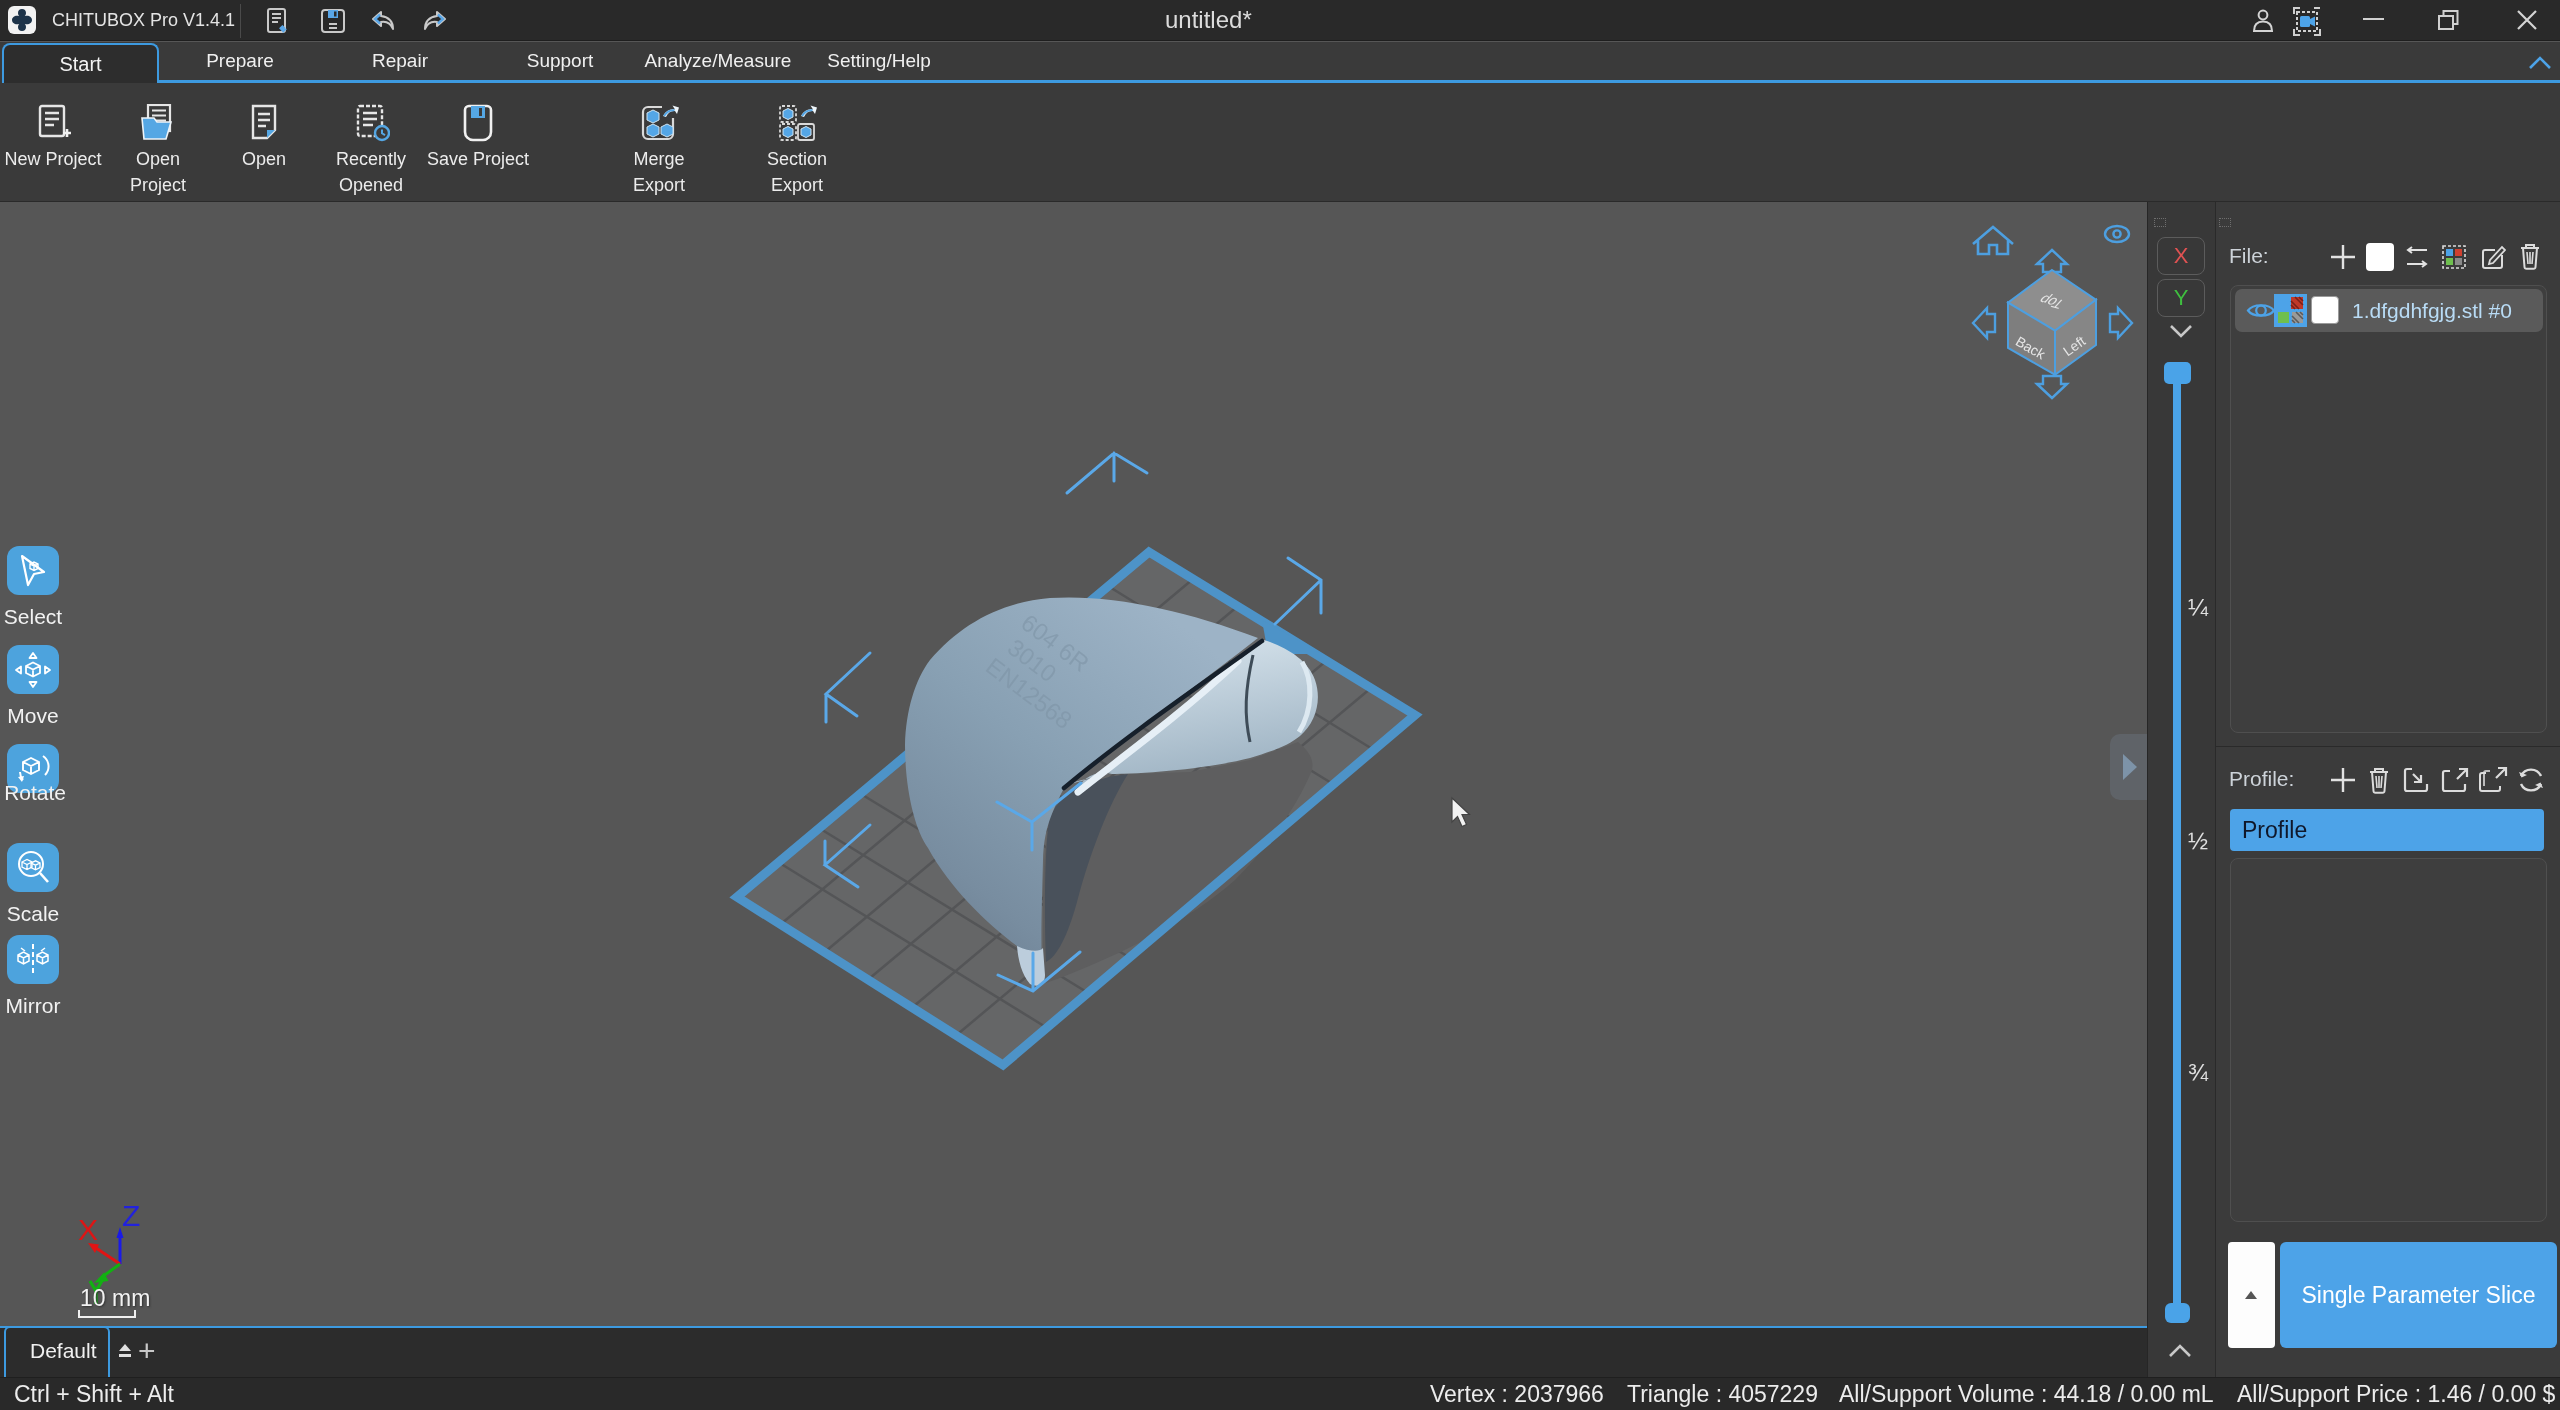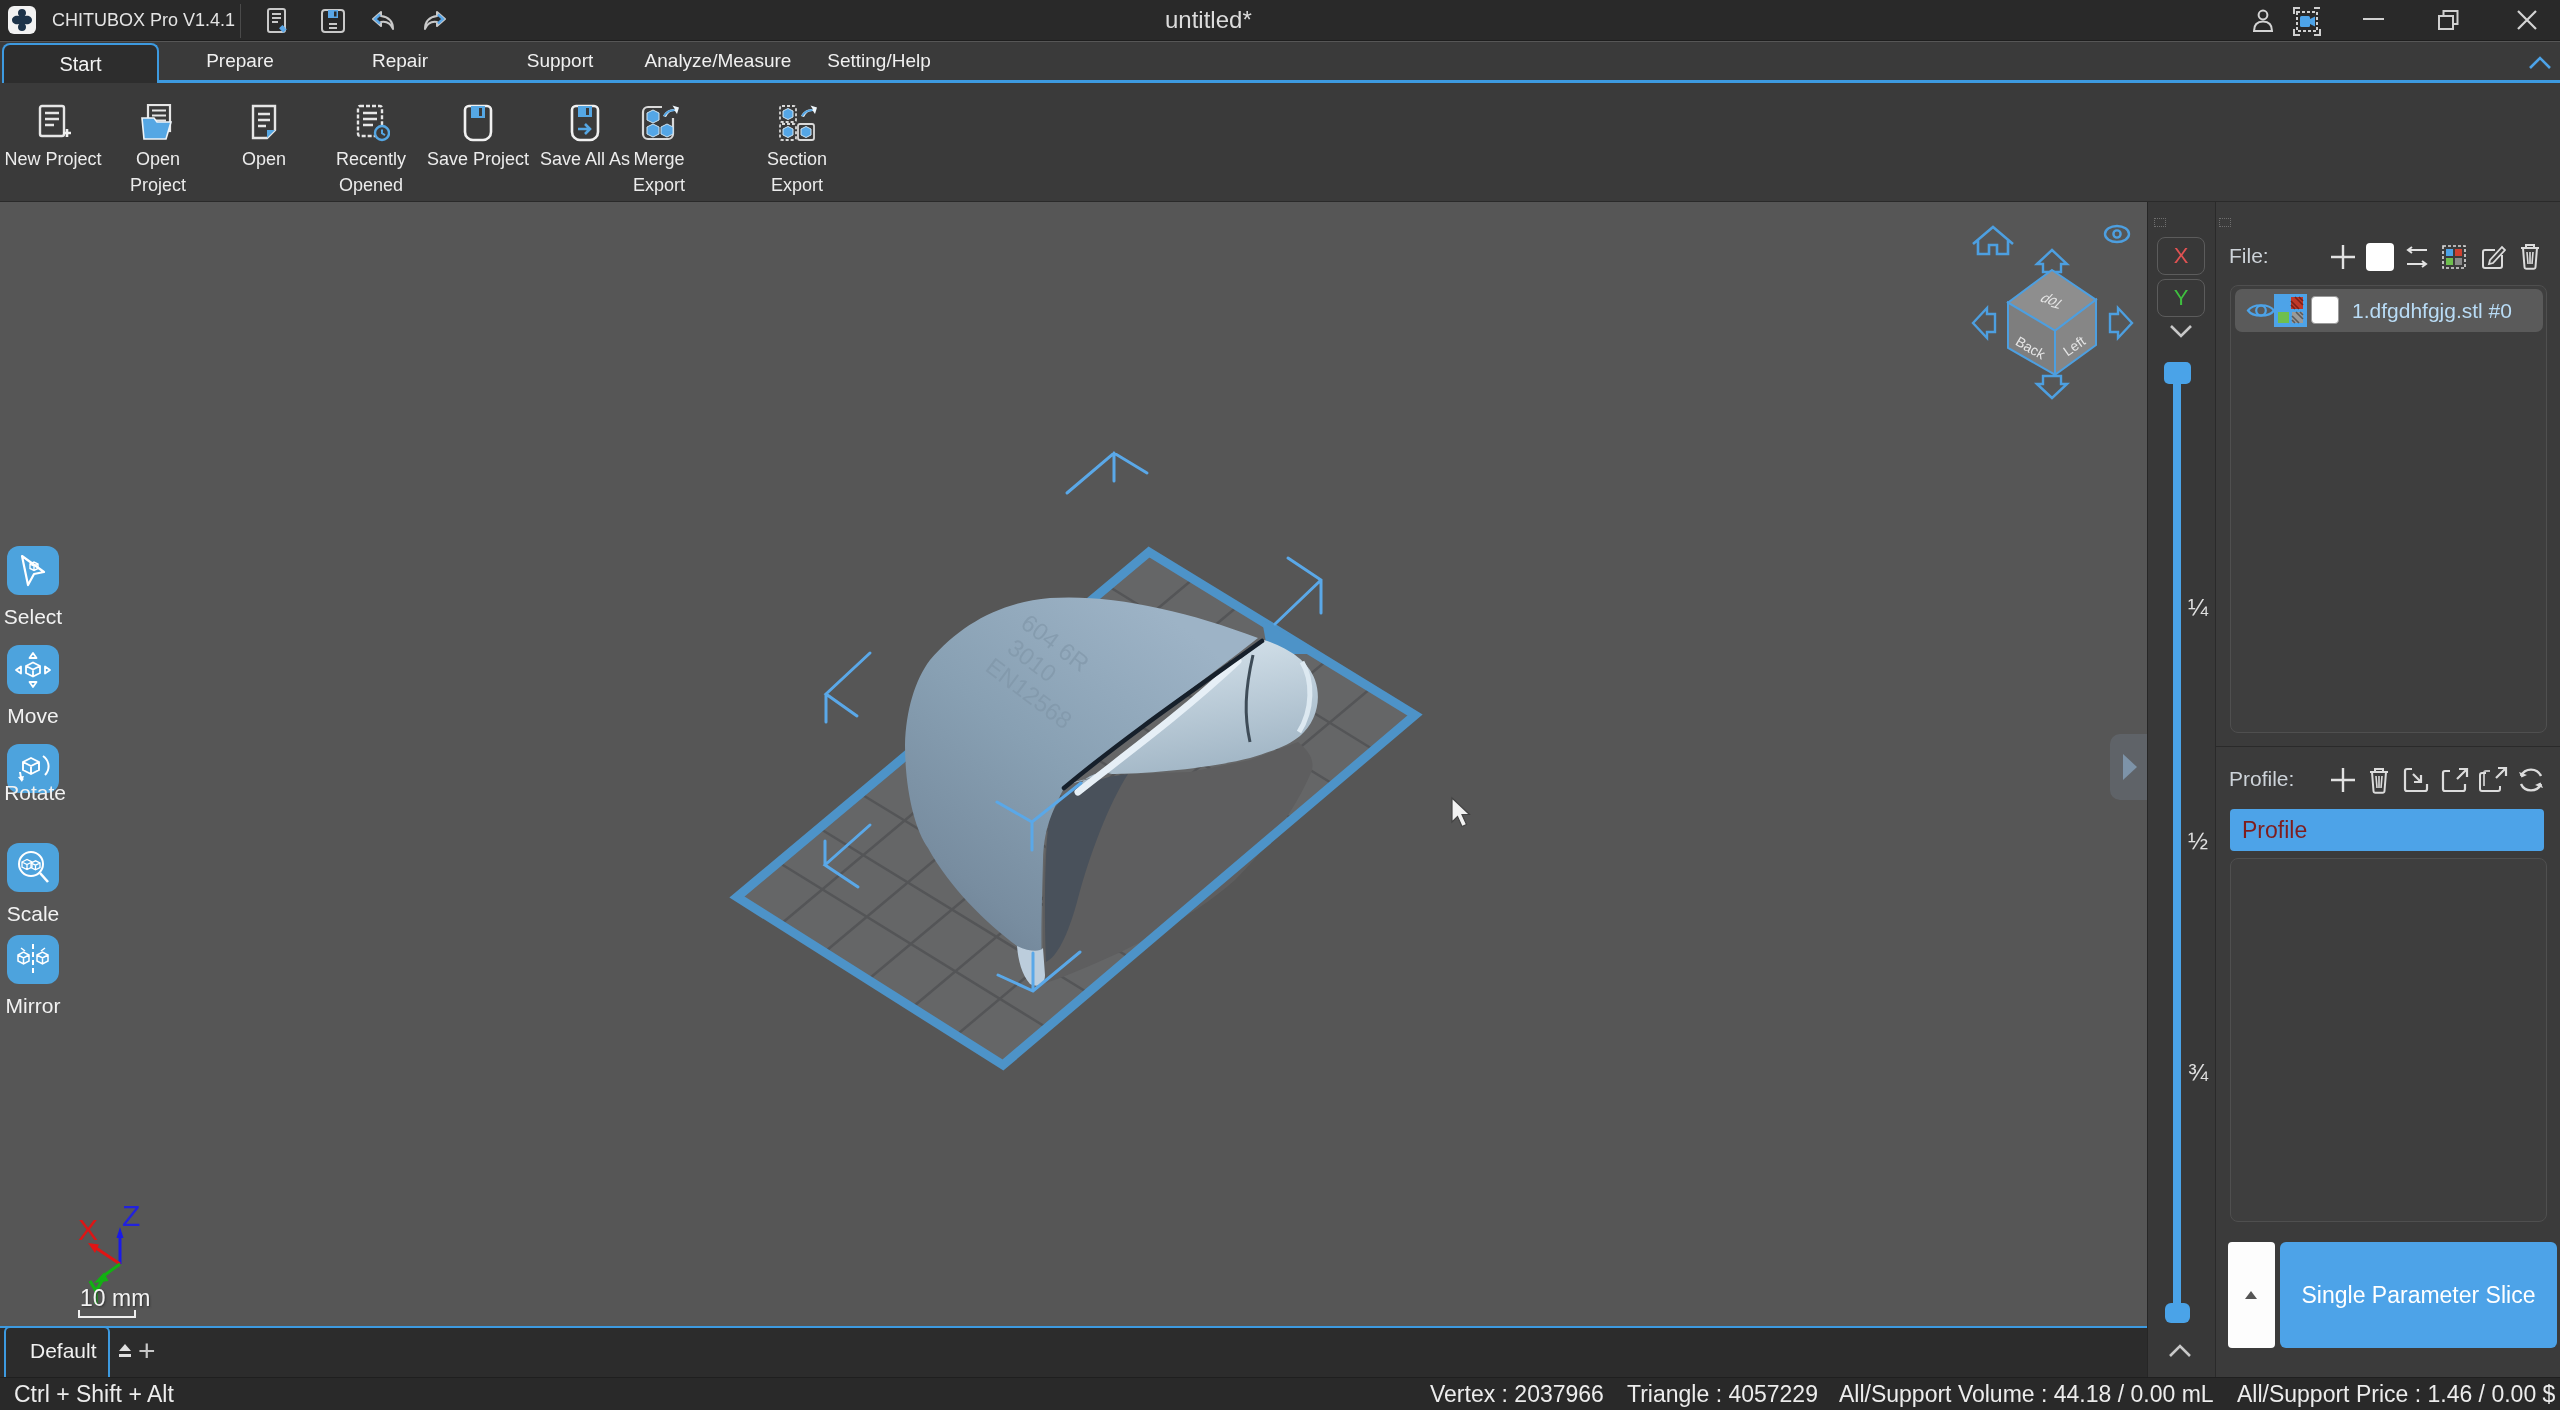--- a/index.html
+++ b/index.html
@@ -209,29 +209,20 @@
     <div class="lbl">Recently<br>Opened</div>
   </div>
   <div class="tool" style="left:403px">
     <svg width="38" height="38" viewBox="0 0 38 38">
       <path d="M6 6 a4 4 0 0 1 4 -4 h18 a4 4 0 0 1 4 4 v22 a8 8 0 0 1 -8 8 h-10 a8 8 0 0 1 -8 -8 Z" fill="none" stroke="#f0f0f0" stroke-width="2.6"></path>
       <rect x="12" y="2" width="14" height="12" fill="#55a7e4"></rect>
       <rect x="20" y="4" width="3" height="8" fill="#3a3a3a"></rect>
     </svg>
     <div class="lbl">Save Project</div>
   </div>
-  <div class="tool" style="left:510px">
-    <svg width="38" height="38" viewBox="0 0 38 38">
-      <path d="M6 6 a4 4 0 0 1 4 -4 h18 a4 4 0 0 1 4 4 v22 a8 8 0 0 1 -8 8 h-10 a8 8 0 0 1 -8 -8 Z" fill="none" stroke="#f0f0f0" stroke-width="2.6"></path>
-      <rect x="12" y="2" width="14" height="11" fill="#55a7e4"></rect>
-      <rect x="20" y="4" width="3" height="7" fill="#3a3a3a"></rect>
-      <path d="M12 25 h12 m-5 -5 l5 5 -5 5" stroke="#55a7e4" stroke-width="2.6" fill="none"></path>
-    </svg>
-    <div class="lbl">Save All As</div>
-  </div>
   <div class="tool" style="left:584px">
     <svg width="40" height="38" viewBox="0 0 40 38">
       <path d="M4 8 a5 5 0 0 1 5 -5 h14 M34 14 v16 a5 5 0 0 1 -5 5 H9 a5 5 0 0 1 -5 -5 V8" fill="none" stroke="#d9d9d9" stroke-width="2.2"></path>
       <g fill="#54a6e6" stroke="#cfe4f2" stroke-width="1">
         <path d="M8 9 l6 -3 6 3 v7 l-6 3 -6 -3 Z"></path>
           <path d="M8 23 l6 -3 6 3 v7 l-6 3 -6 -3 Z"></path>
           <path d="M22 23 l6 -3 6 3 v7 l-6 3 -6 -3 Z"></path>
       </g>
       <path d="M24 12 C27 6.5 31 4.5 36 5.5 L33.5 1.5 L40 3.5 L38 10 L36 7 C32 6.5 29 8.5 27 13 Z" fill="#eef5fa"></path>
       <path d="M25 12 C28 7.5 31.5 5.8 35.5 6.3" stroke="#54a6e6" stroke-width="2" fill="none"></path>
@@ -388,21 +379,21 @@
   <svg class="abs" style="left:262px;top:565px" width="30" height="26" viewBox="0 0 30 26">
       <path d="M8 6 H4 a2 2 0 0 0 -2 2 v14 a2 2 0 0 0 2 2 h16 a2 2 0 0 0 2 -2 v-3" fill="none" stroke="#dcdcdc" stroke-width="2"></path>
       <path d="M12 4 H8 a2 2 0 0 0 -2 2 v13" fill="none" stroke="#dcdcdc" stroke-width="2" opacity="0.8"></path>
       <path d="M20 1 h8 v8 M27 2 l-9 9" fill="none" stroke="#dcdcdc" stroke-width="2.2"></path>
     </svg>
   <svg class="abs" style="left:301px;top:564px" width="28" height="28" viewBox="0 0 28 28">
       <path d="M24 10 A11 11 0 0 0 4 10 M4 18 A11 11 0 0 0 24 18" fill="none" stroke="#dcdcdc" stroke-width="2.4"></path>
       <path d="M4 4 v7 h7 M24 24 v-7 h-7" fill="none" stroke="#dcdcdc" stroke-width="2.4" opacity="0"></path>
       <path d="M2 6 l2.5 5.5 L10 9 Z M26 22 l-2.5 -5.5 L18 19 Z" fill="#dcdcdc"></path>
     </svg>
-  <div class="abs" style="left:14px;top:607px;width:314px;height:42px;background:#4da3e8;border-radius:4px;color:#7f1d1d;font-size:23px;line-height:42px;padding-left:12px">Profile</div>
+  <div class="abs" style="left:14px;top:607px;width:314px;height:42px;background:#4da3e8;border-radius:4px;color:#0f172a;font-size:23px;line-height:42px;padding-left:12px">Profile</div>
   <div class="panelbox" style="left:14px;top:656px;width:317px;height:364px"></div>
   <div class="abs" style="left:12px;top:1040px;width:47px;height:106px;background:#fdfdfd;border-radius:4px">
     <svg class="abs" style="left:15px;top:47px" width="16" height="12" viewBox="0 0 16 12">
         <path d="M8 2 L14 10 H2 Z" fill="#555"></path>
       </svg>
   </div>
   <div class="abs" style="left:64px;top:1040px;width:277px;height:106px;background:#4da3e8;border-radius:6px;color:#fff;font-size:23px;display:flex;align-items:center;justify-content:center;white-space:nowrap">Single Parameter Slice</div>
 </div>
 <div id="statusbar">
   <div class="abs" style="left:14px;top:3px">Ctrl + Shift + Alt</div>

